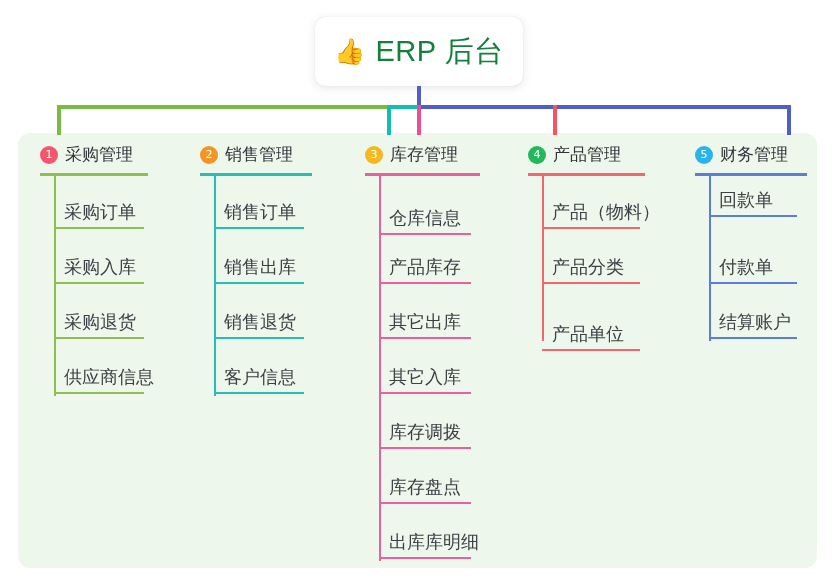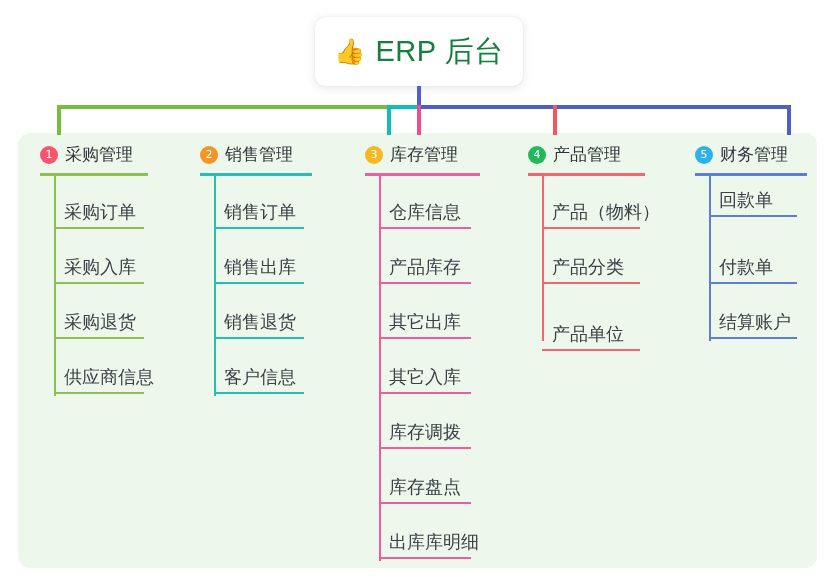--- a/index.html
+++ b/index.html
@@ -118,21 +118,21 @@
           <div class="leaf-rule" style="width: 90px; background: rgb(39, 191, 180);"></div>
         </div>
       </div>
       <div class="col" style="left: 365px; top: 133px;">
         <div class="col-head">
           <span class="badge" style="background: rgb(245, 184, 32);">3</span>
           <span class="col-title">库存管理</span>
         </div>
         <div class="head-rule" style="width: 115px; background: rgb(234, 95, 158);"></div>
         <div class="spine" style="left: 14px; height: 388px; background: rgb(234, 95, 158);"></div>
-        <div class="leaf" style="top: 70px; height: 26px; width: 112px;">
+        <div class="leaf" style="top: 76px; height: 26px; width: 112px;">
           <span class="leaf-label">仓库信息</span>
           <div class="leaf-rule" style="width: 92px; background: rgb(234, 95, 158);"></div>
         </div>
         <div class="leaf" style="top: 125px; height: 26px; width: 112px;">
           <span class="leaf-label">产品库存</span>
           <div class="leaf-rule" style="width: 92px; background: rgb(234, 95, 158);"></div>
         </div>
         <div class="leaf" style="top: 180px; height: 26px; width: 112px;">
           <span class="leaf-label">其它出库</span>
           <div class="leaf-rule" style="width: 92px; background: rgb(234, 95, 158);"></div>

